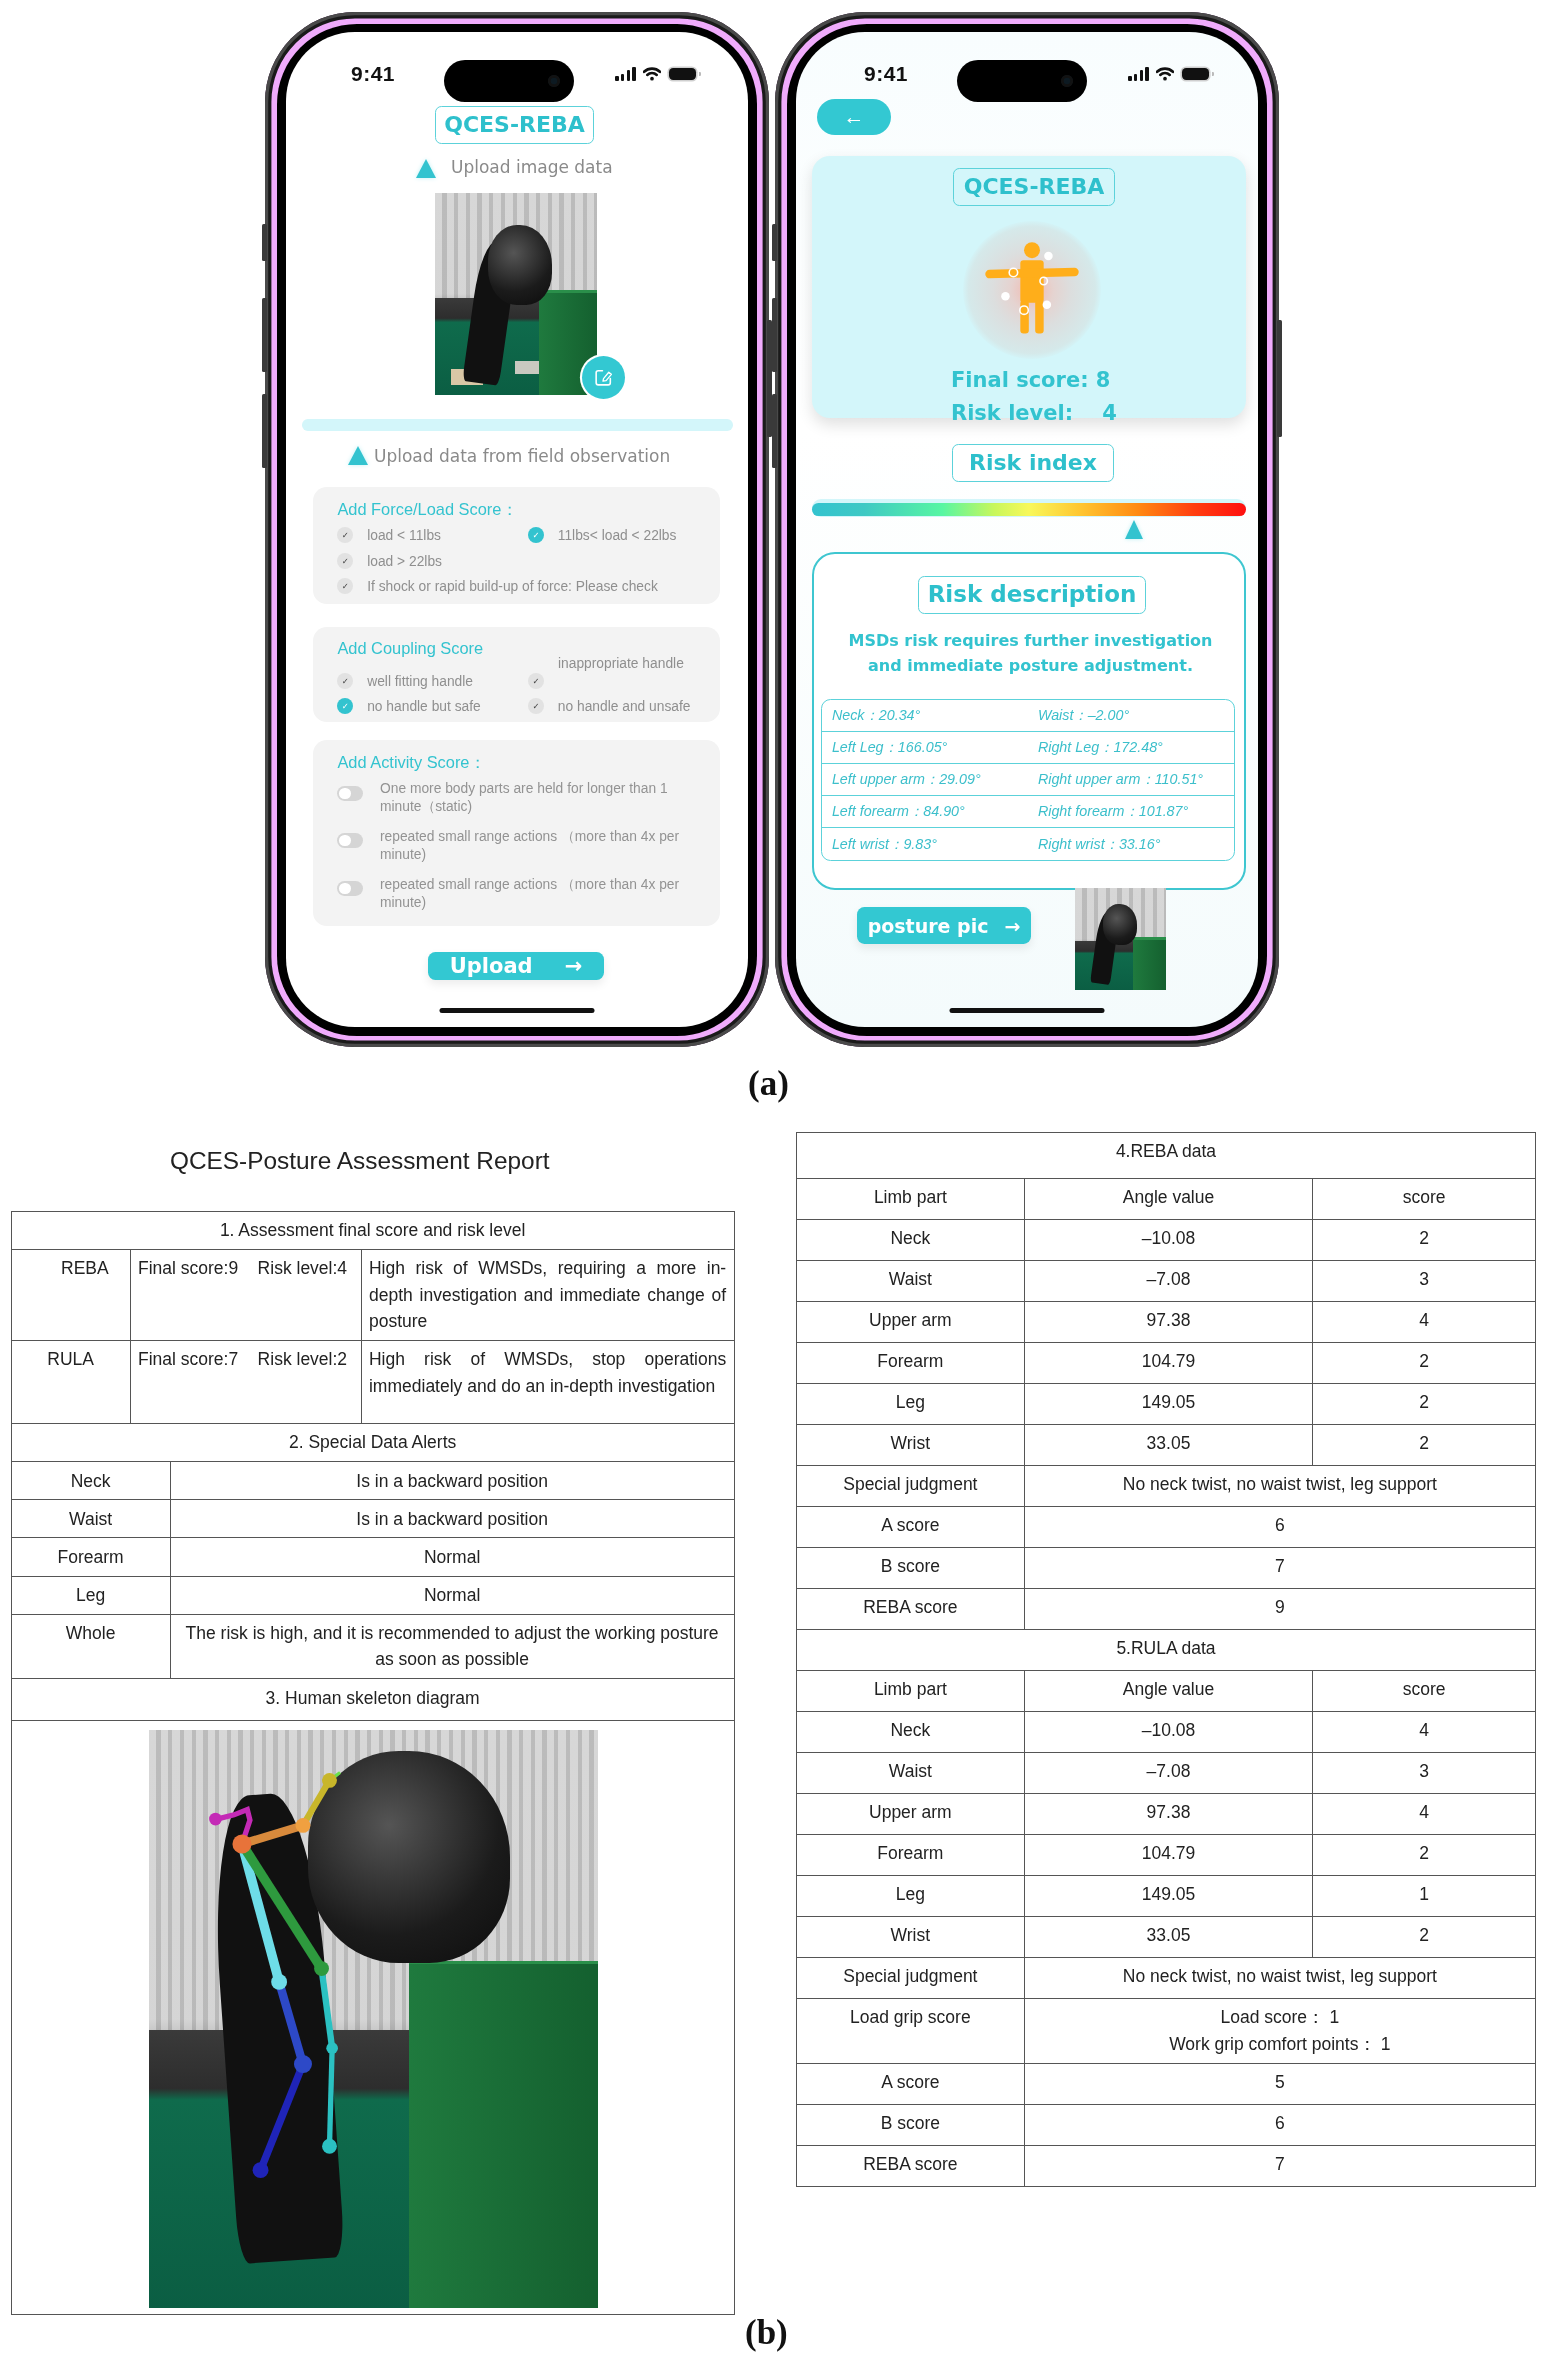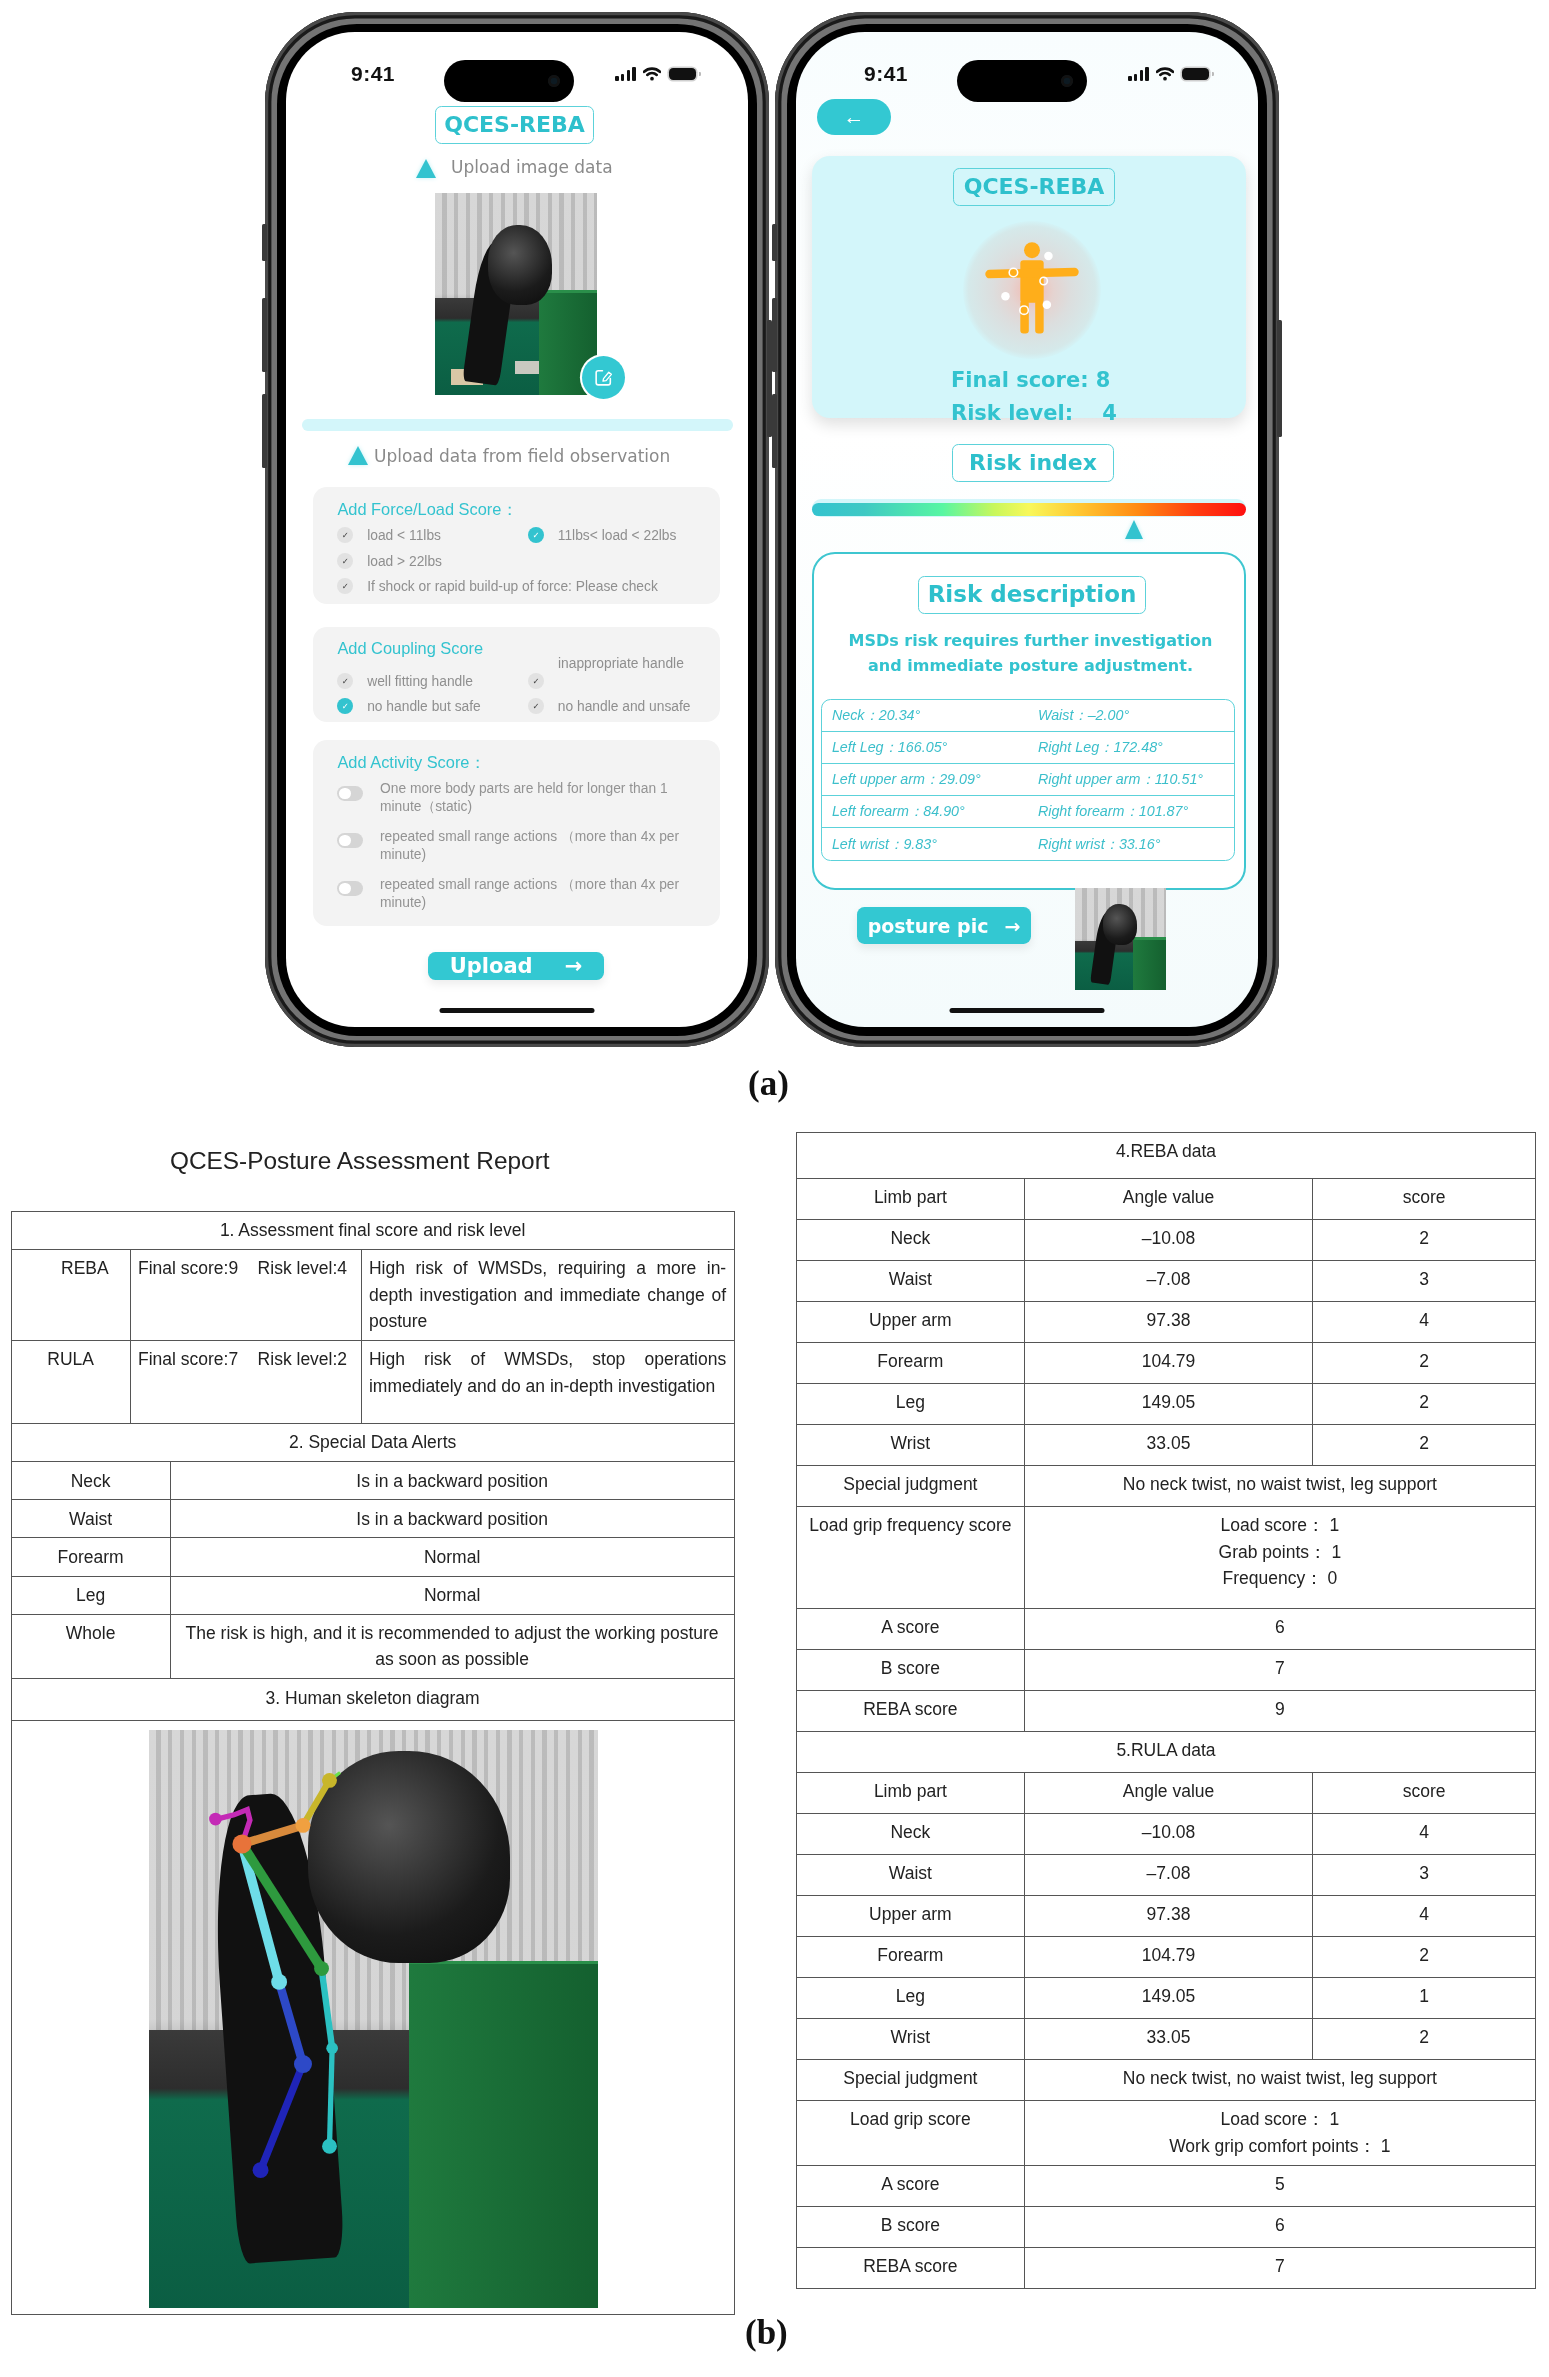--- a/index.html
+++ b/index.html
@@ -3,21 +3,21 @@
 <meta charset="utf-8">
 <style>
   * { box-sizing: border-box; margin: 0; padding: 0; }
   html, body { width: 1550px; height: 2377px; background: #ffffff; overflow: hidden; }
   body { position: relative; font-family: "Liberation Sans", "DejaVu Sans", sans-serif; color: #222; }
   .abs { position: absolute; }
 
   
   .phone {
     position: absolute; top: 12.2px; width: 504px; height: 1035px;
-    border-radius: 90px; background: #737373;
+    border-radius: 90px; background: #f0abfc;
     box-shadow: inset 0 0 0 3.2px #4a4a4a, inset 0 0 0 6.4px #1a1a1a;
   }
   .phone .bezel {
     position: absolute; left: 11.7px; top: 11.7px; right: 11.7px; bottom: 11.7px;
     border-radius: 80px; background: #000;
   }
   .phone .screen {
     position: absolute; left: 21px; top: 20px; right: 21px; bottom: 20px;
     border-radius: 69px; background: #ffffff; overflow: hidden;
   }
@@ -415,28 +415,20 @@
   <tr>
         <td style="height:41px;">Wrist</td>
         <td>33.05</td>
         <td>2</td>
       </tr>
   <tr>
         <td style="height:41px;">Special judgment</td>
         <td colspan="2">No neck twist, no waist twist, leg support</td>
       </tr>
   <tr>
-    <td style="height:102px;">Load grip frequency score</td>
-    <td colspan="2" style="line-height:26.5px;">
-      <div>Load score：  1</div>
-      <div>Grab points：  1</div>
-      <div>Frequency：  0</div>
-    </td>
-  </tr>
-  <tr>
         <td style="height:41px;">A score</td>
         <td colspan="2">6</td>
       </tr>
   <tr>
         <td style="height:41px;">B score</td>
         <td colspan="2">7</td>
       </tr>
   <tr>
         <td style="height:41px;">REBA score</td>
         <td colspan="2">9</td>

